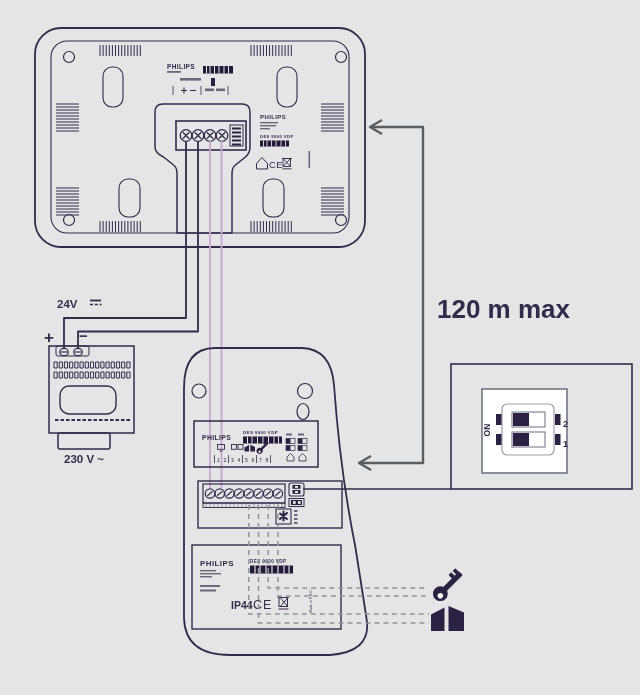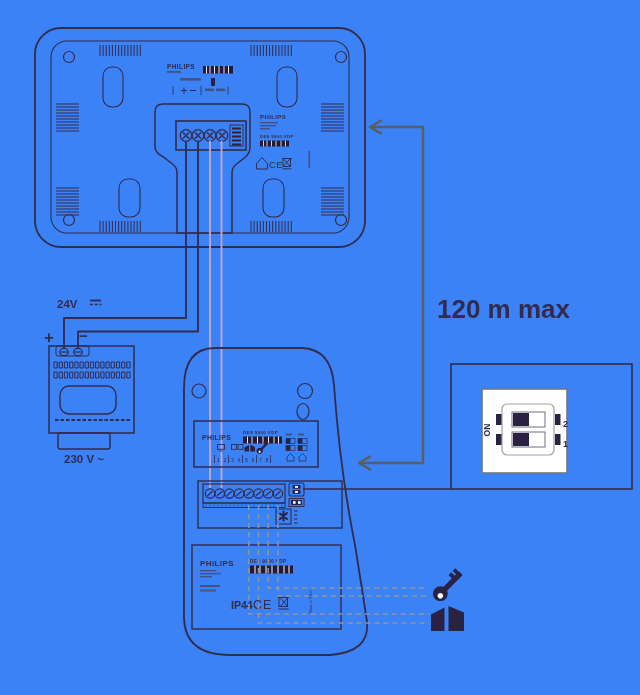--- a/index.html
+++ b/index.html
@@ -1,16 +1,16 @@
 <!DOCTYPE html>
 <html><head>
 <meta charset="utf-8">
 <style>
   html,body{margin:0;padding:0;background:#fff;}
-  .stage{position:relative;width:640px;height:695px;background:#3b82f6;overflow:hidden;
+  .stage{position:relative;width:640px;height:695px;background:#e5e5e5;overflow:hidden;
          font-family:"Liberation Sans",sans-serif;}
   svg{display:block}
   text{font-family:"Liberation Sans",sans-serif;fill:#322b4c;}
   .brand{font-weight:bold;letter-spacing:.4px;}
   .ink{stroke:#322b4c;fill:none;}
   .micro{fill:#4a4460;opacity:.78;}
 </style>
 </head>
 <body>
 

